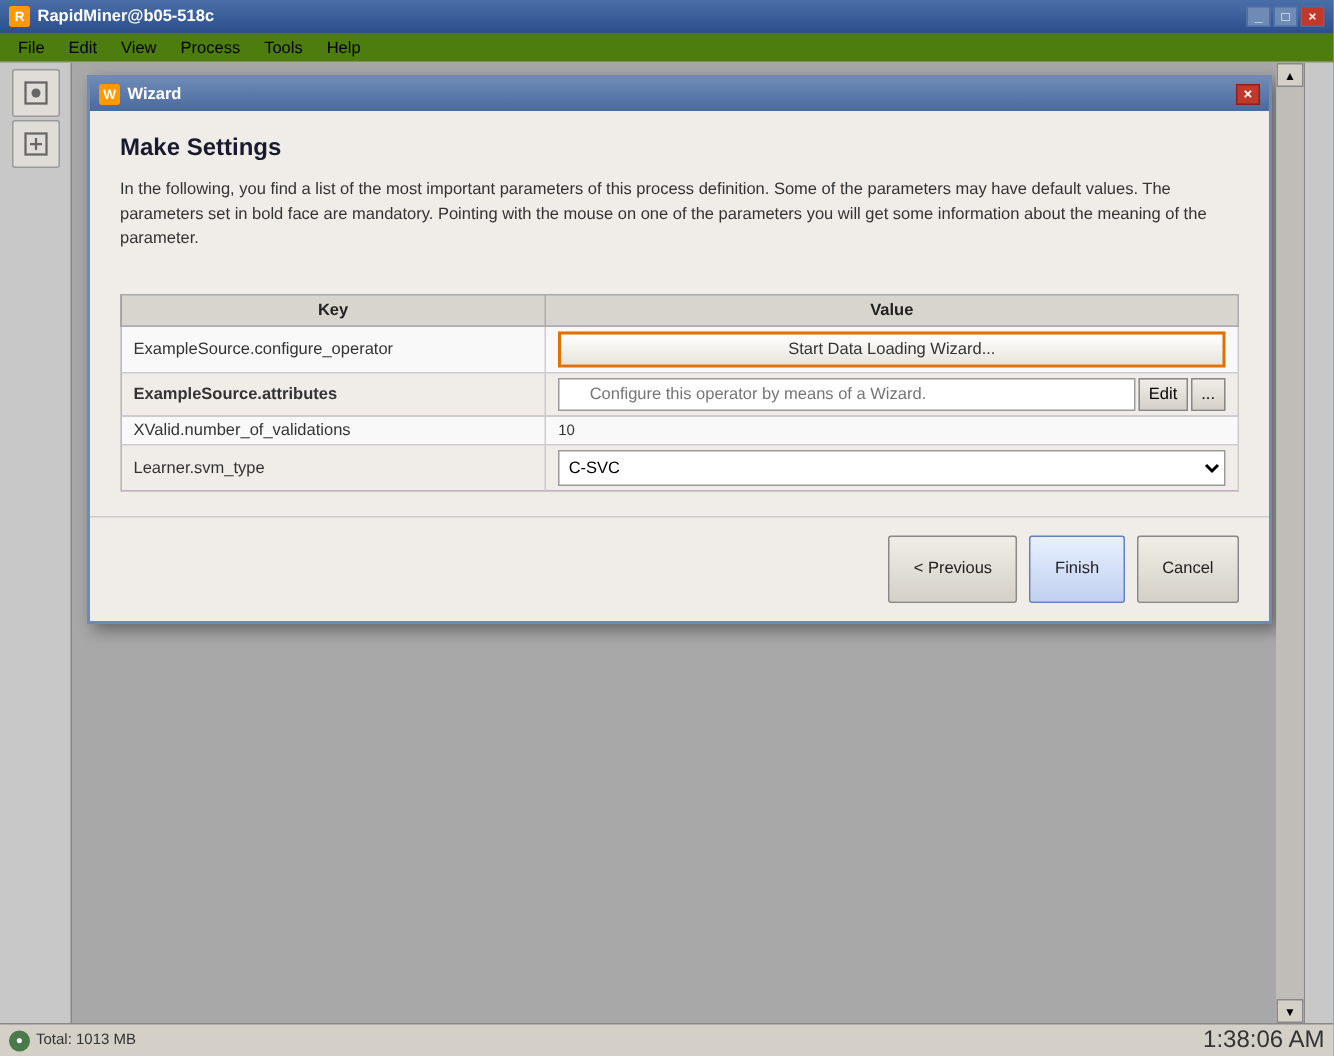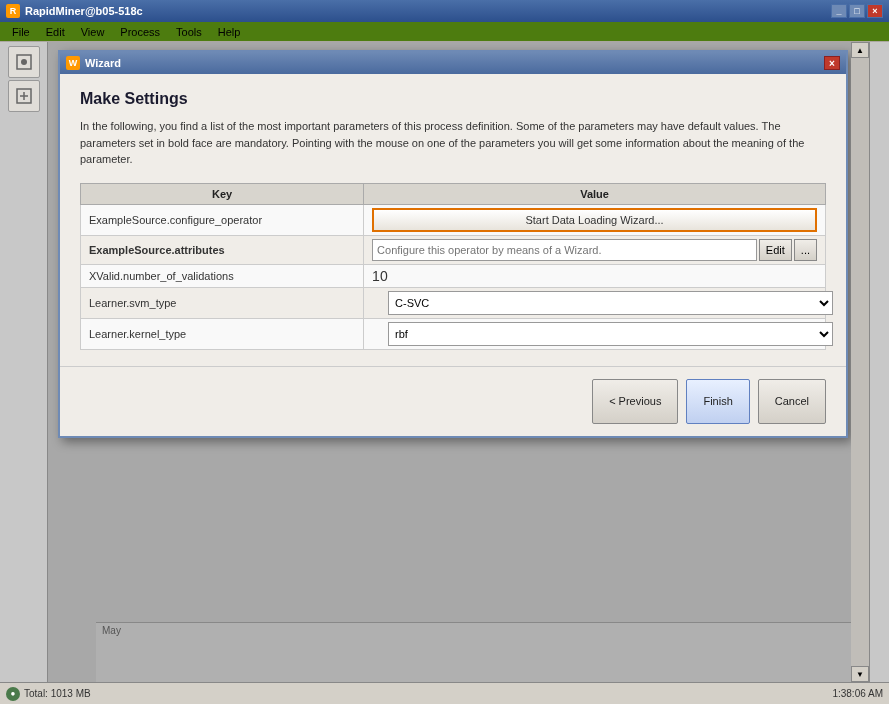--- a/index.html
+++ b/index.html
@@ -162,21 +162,21 @@
       font-size: 16px;
       font-weight: bold;
       color: #1a1a2e;
       margin-bottom: 10px;
     }
 
     .dialog-description {
       font-size: 11px;
       color: #333;
       line-height: 1.5;
-      margin-bottom: 15px;
+      margin-bottom: 28px;
     }
 
     
     .params-table {
       width: 100%;
       border-collapse: collapse;
       border: 1px solid #aaa;
       background: #a21caf;
     }
     .params-table th {
@@ -219,52 +219,51 @@
       border: 2px solid #e07000;
       cursor: pointer;
       font-size: 11px;
       color: #333;
       text-align: left;
       display: flex;
       align-items: center;
       justify-content: center;
     }
     .value-text {
-      font-size: 14px;
+      font-size: 10px;
       color: #333;
     }
     .attributes-row {
       display: flex;
       align-items: center;
       gap: 2px;
     }
     .attributes-input {
       flex: 1;
       height: 22px;
       border: 1px solid #999;
       background: white;
-      padding: 0 4px;
+      padding: 0 20px;
       font-size: 11px;
     }
     .attr-btn {
       height: 22px;
       padding: 0 6px;
       background: linear-gradient(to bottom, #f0ede8, #d4d0c8);
       border: 1px solid #888;
       cursor: pointer;
       font-size: 11px;
     }
     .dropdown-select {
       width: 100%;
       height: 24px;
       border: 1px solid #999;
       background: white;
       font-size: 11px;
       padding: 0 2px;
-      margin-left: 16px;
     }
 
     
     .dialog-footer {
       display: flex;
       justify-content: flex-end;
       padding: 12px 20px;
       gap: 8px;
       border-top: 1px solid #ccc;
     }
@@ -293,21 +292,21 @@
       background: #d4d0c8;
       border-top: 1px solid #888;
       display: flex;
       align-items: center;
       padding: 0 6px;
       font-size: 10px;
       color: #333;
     }
     .status-time {
       margin-left: auto;
-      font-size: 10px;
+      font-size: 16px;
     }
     .status-icon {
       width: 14px;
       height: 14px;
       background: #4a7a4a;
       border-radius: 50%;
       display: flex;
       align-items: center;
       justify-content: center;
       color: white;
@@ -466,47 +465,31 @@
                 <select class="dropdown-select">
                   <option>C-SVC</option>
                   <option>nu-SVC</option>
                   <option>one-class</option>
                   <option>epsilon-SVR</option>
                   <option>nu-SVR</option>
                 </select>
               </td>
             </tr>
 
-            <tr>
-              <td class="key-cell">
-                <span>Learner.kernel_type</span>
-              </td>
-              <td class="value-cell">
-                <select class="dropdown-select">
-                  <option>rbf</option>
-                  <option>linear</option>
-                  <option>polynomial</option>
-                  <option>sigmoid</option>
-                </select>
-              </td>
-            </tr>
           </tbody>
         </table>
       </div>
 
       <div class="dialog-footer">
         <button class="footer-btn">&lt; Previous</button>
         <button class="footer-btn primary">Finish</button>
         <button class="footer-btn">Cancel</button>
       </div>
     </div>
 
-    <div class="bottom-area">
-      <div class="bottom-label">May</div>
-    </div>
 
     <div class="scroll-area">
       <div class="scroll-btn">▲</div>
       <div class="scroll-track"></div>
       <div class="scroll-btn">▼</div>
     </div>
 
   </div>
 
   <div class="right-panel"></div>

